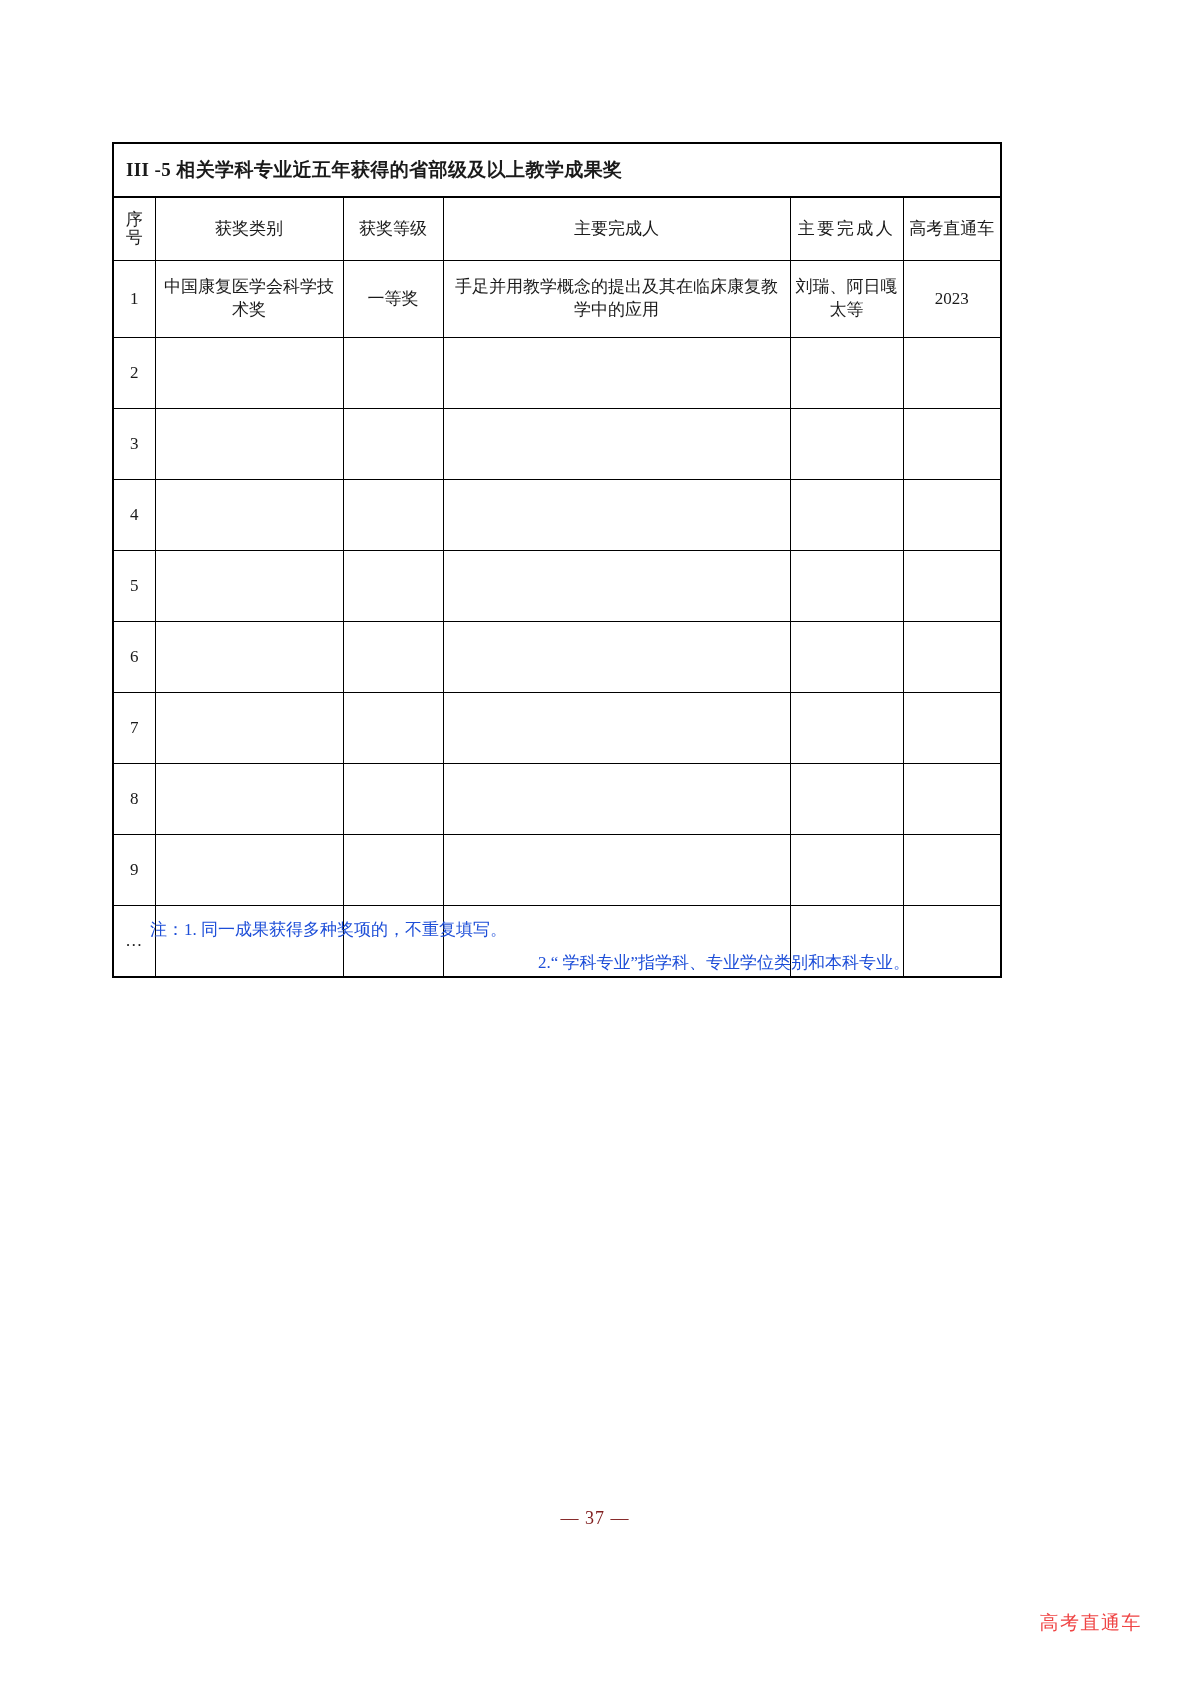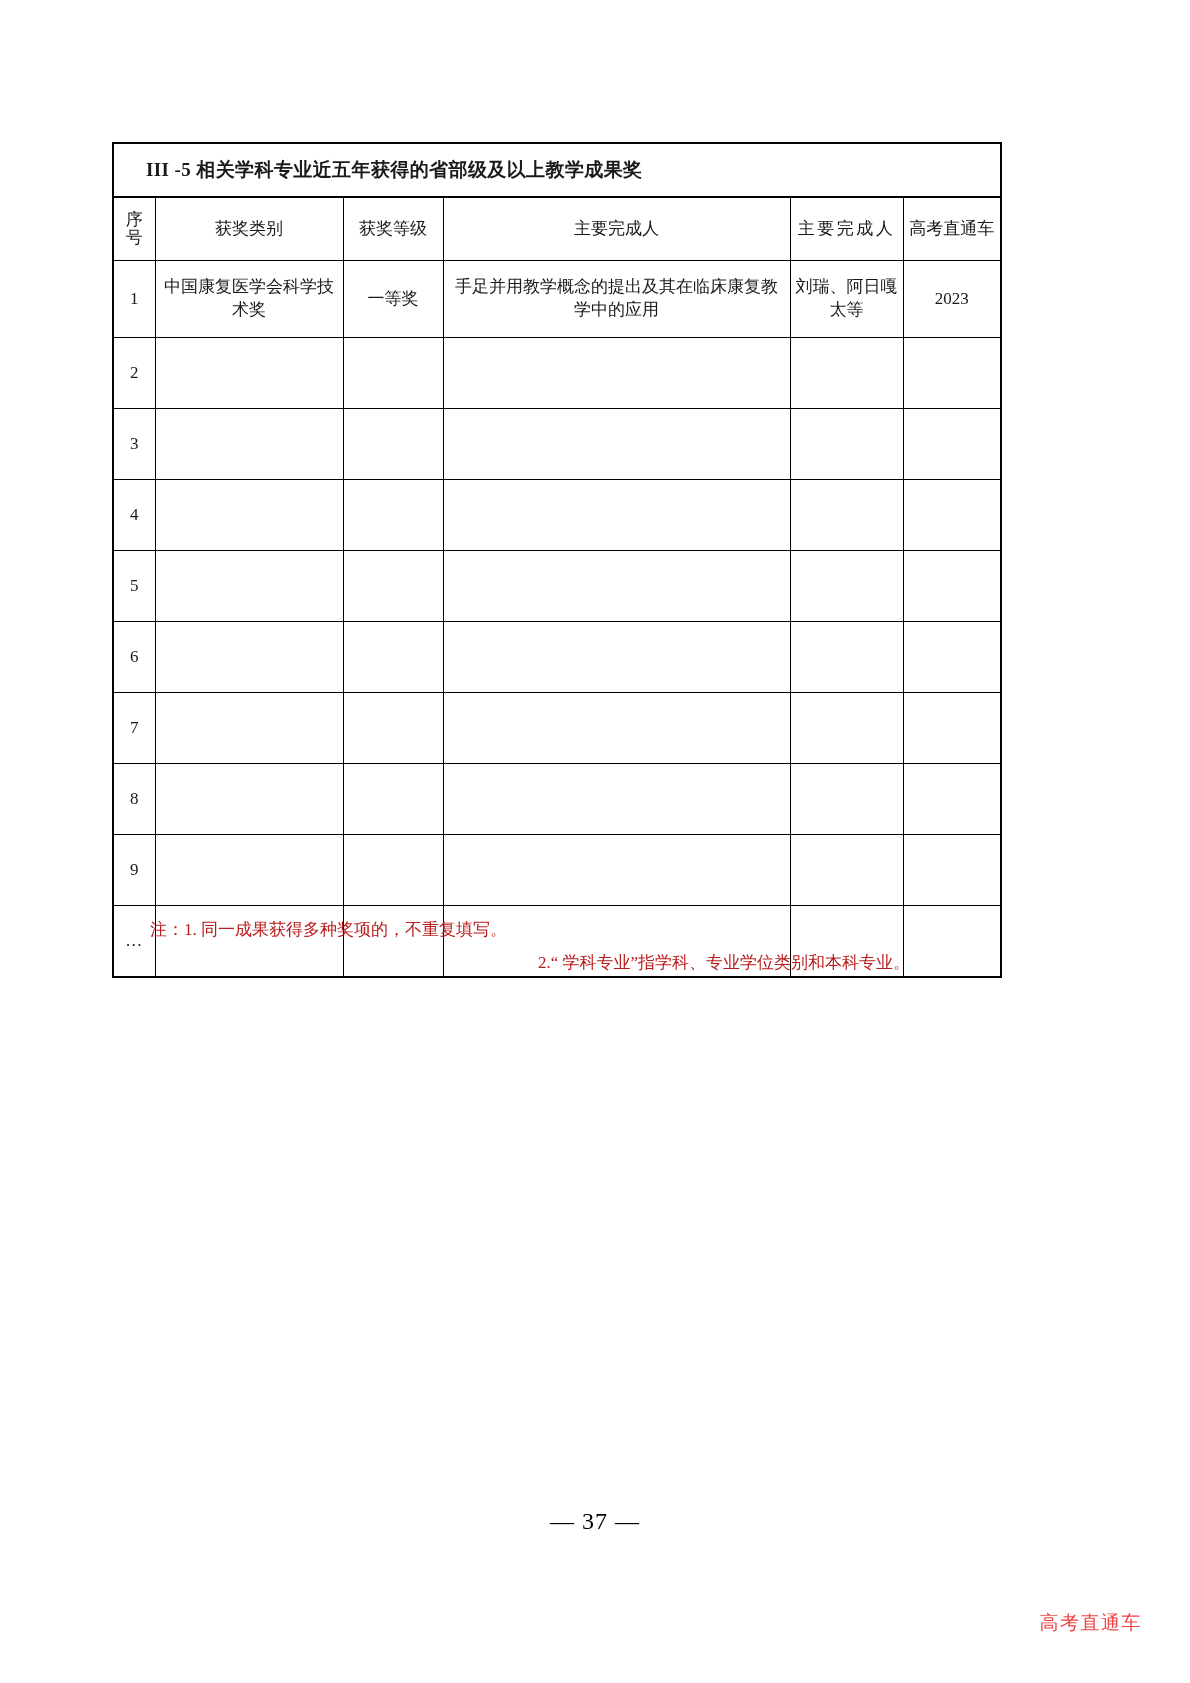--- a/index.html
+++ b/index.html
@@ -54,21 +54,20 @@
     height: 52px;
     text-align: left !important;
     padding-left: 12px !important;
     border-bottom: 2.5px solid #000 !important;
   }
   .title-text {
     font-size: 19px;
     font-weight: bold;
     letter-spacing: 0.4px;
     white-space: nowrap;
-    margin-left: 20px;
   }
 
   
   .hdr td {
     height: 62px;
     font-size: 18px;
     border-bottom: 1.6px solid #000 !important;
   }
   .hdr td.seq {
     line-height: 1.05;
@@ -102,34 +101,34 @@
   }
 
   
   .notes {
     position: absolute;
     left: 150px;
     top: 913px;
     width: 760px;
     font-size: 17px;
     line-height: 1.95;
-    color: #b91c1c;
+    color: #1d4ed8;
   }
   .note-line { white-space: nowrap; }
   .note-line.indent { padding-left: 34px; text-align: right; }
 
   
   .page-number {
     position: absolute;
     left: 0;
     top: 1508px;
     width: 1190px;
     text-align: center;
-    font-size: 24px;
-    color: #000000;
+    font-size: 18px;
+    color: #7f1d1d;
     letter-spacing: 1px;
   }
 
   .watermark {
     position: absolute;
     right: 48px;
     top: 1610px;
     font-family: "Liberation Sans", sans-serif;
     font-size: 19px;
     color: #ef4444;

